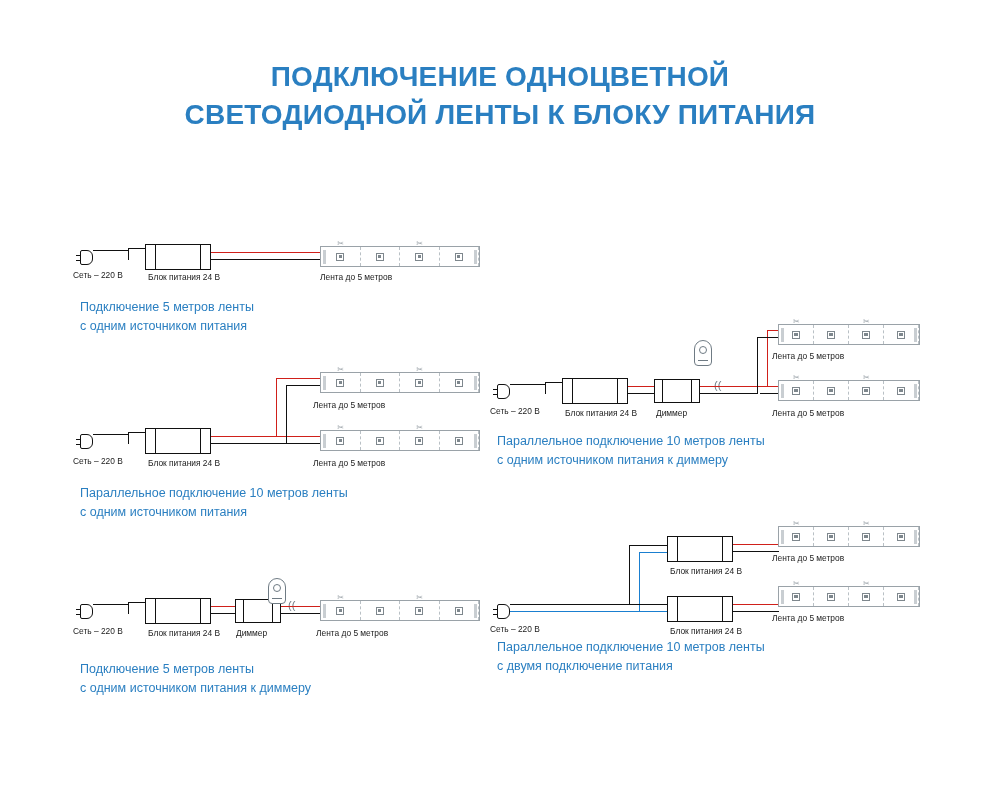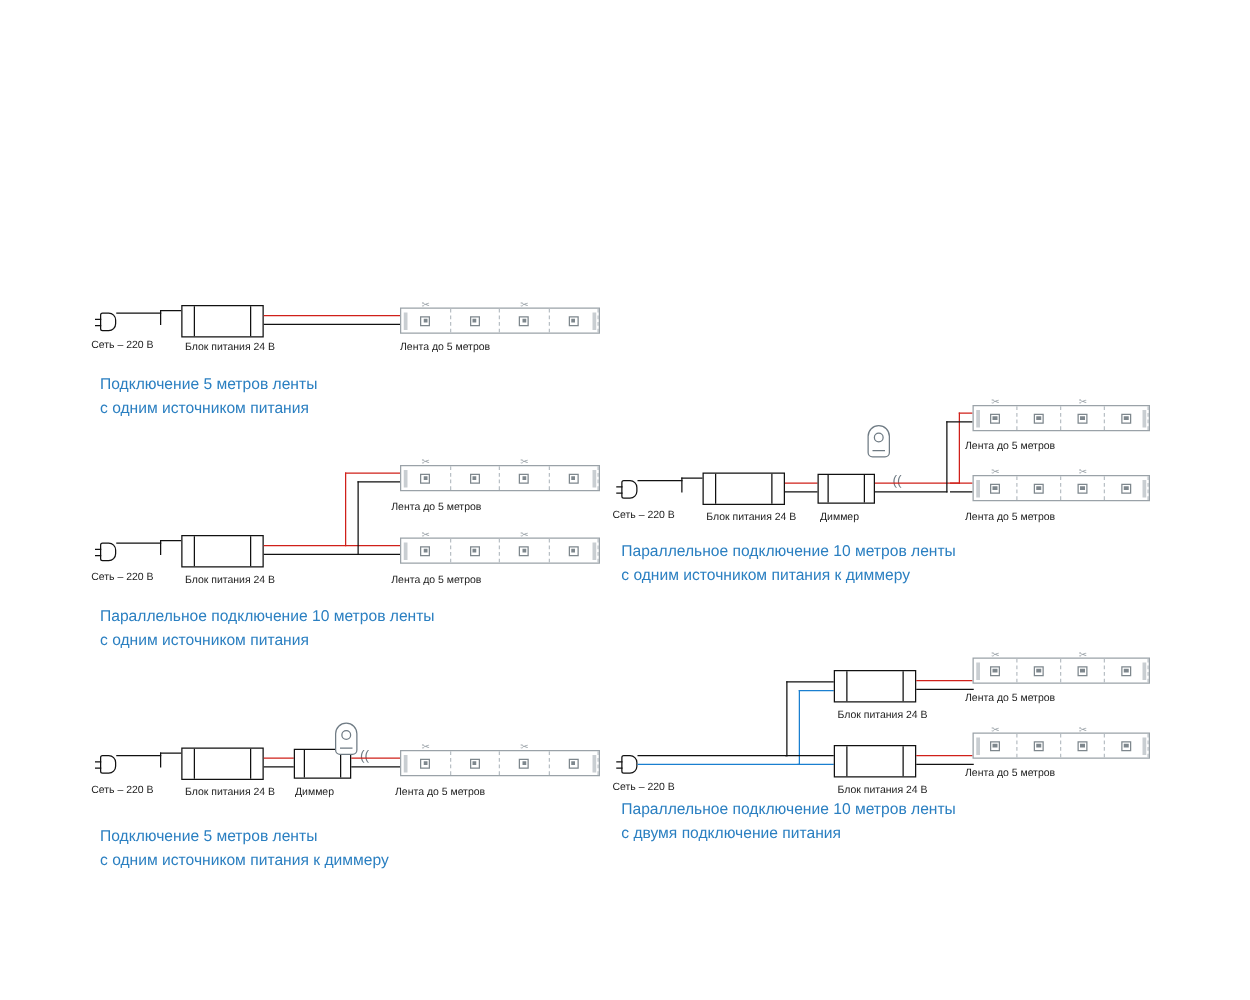--- a/index.html
+++ b/index.html
@@ -209,20 +209,22 @@
   }
   .strip .pad-l { left: 2px; }
   .strip .pad-r { right: 2px; }
 </style>
 </head>
 <body>
 
 <div class="page">
 
   <div class="title">
+    <span class="line">ПОДКЛЮЧЕНИЕ ОДНОЦВЕТНОЙ</span>
+    <span class="line">СВЕТОДИОДНОЙ ЛЕНТЫ К БЛОКУ ПИТАНИЯ</span>
   </div>
 
   <div class="diagram" style="left:0; top:0; width:500px; height:320px;">
 
     <div class="plug" style="left:80px; top:250px;"></div>
 
     <div class="wire black" style="left:93px; top:250px; width:36px; height:1.4px;"></div>
     <div class="wire black" style="left:127.6px; top:248px; width:1.4px; height:12px;"></div>
     <div class="wire black" style="left:127.6px; top:248px; width:19px; height:1.4px;"></div>
 

